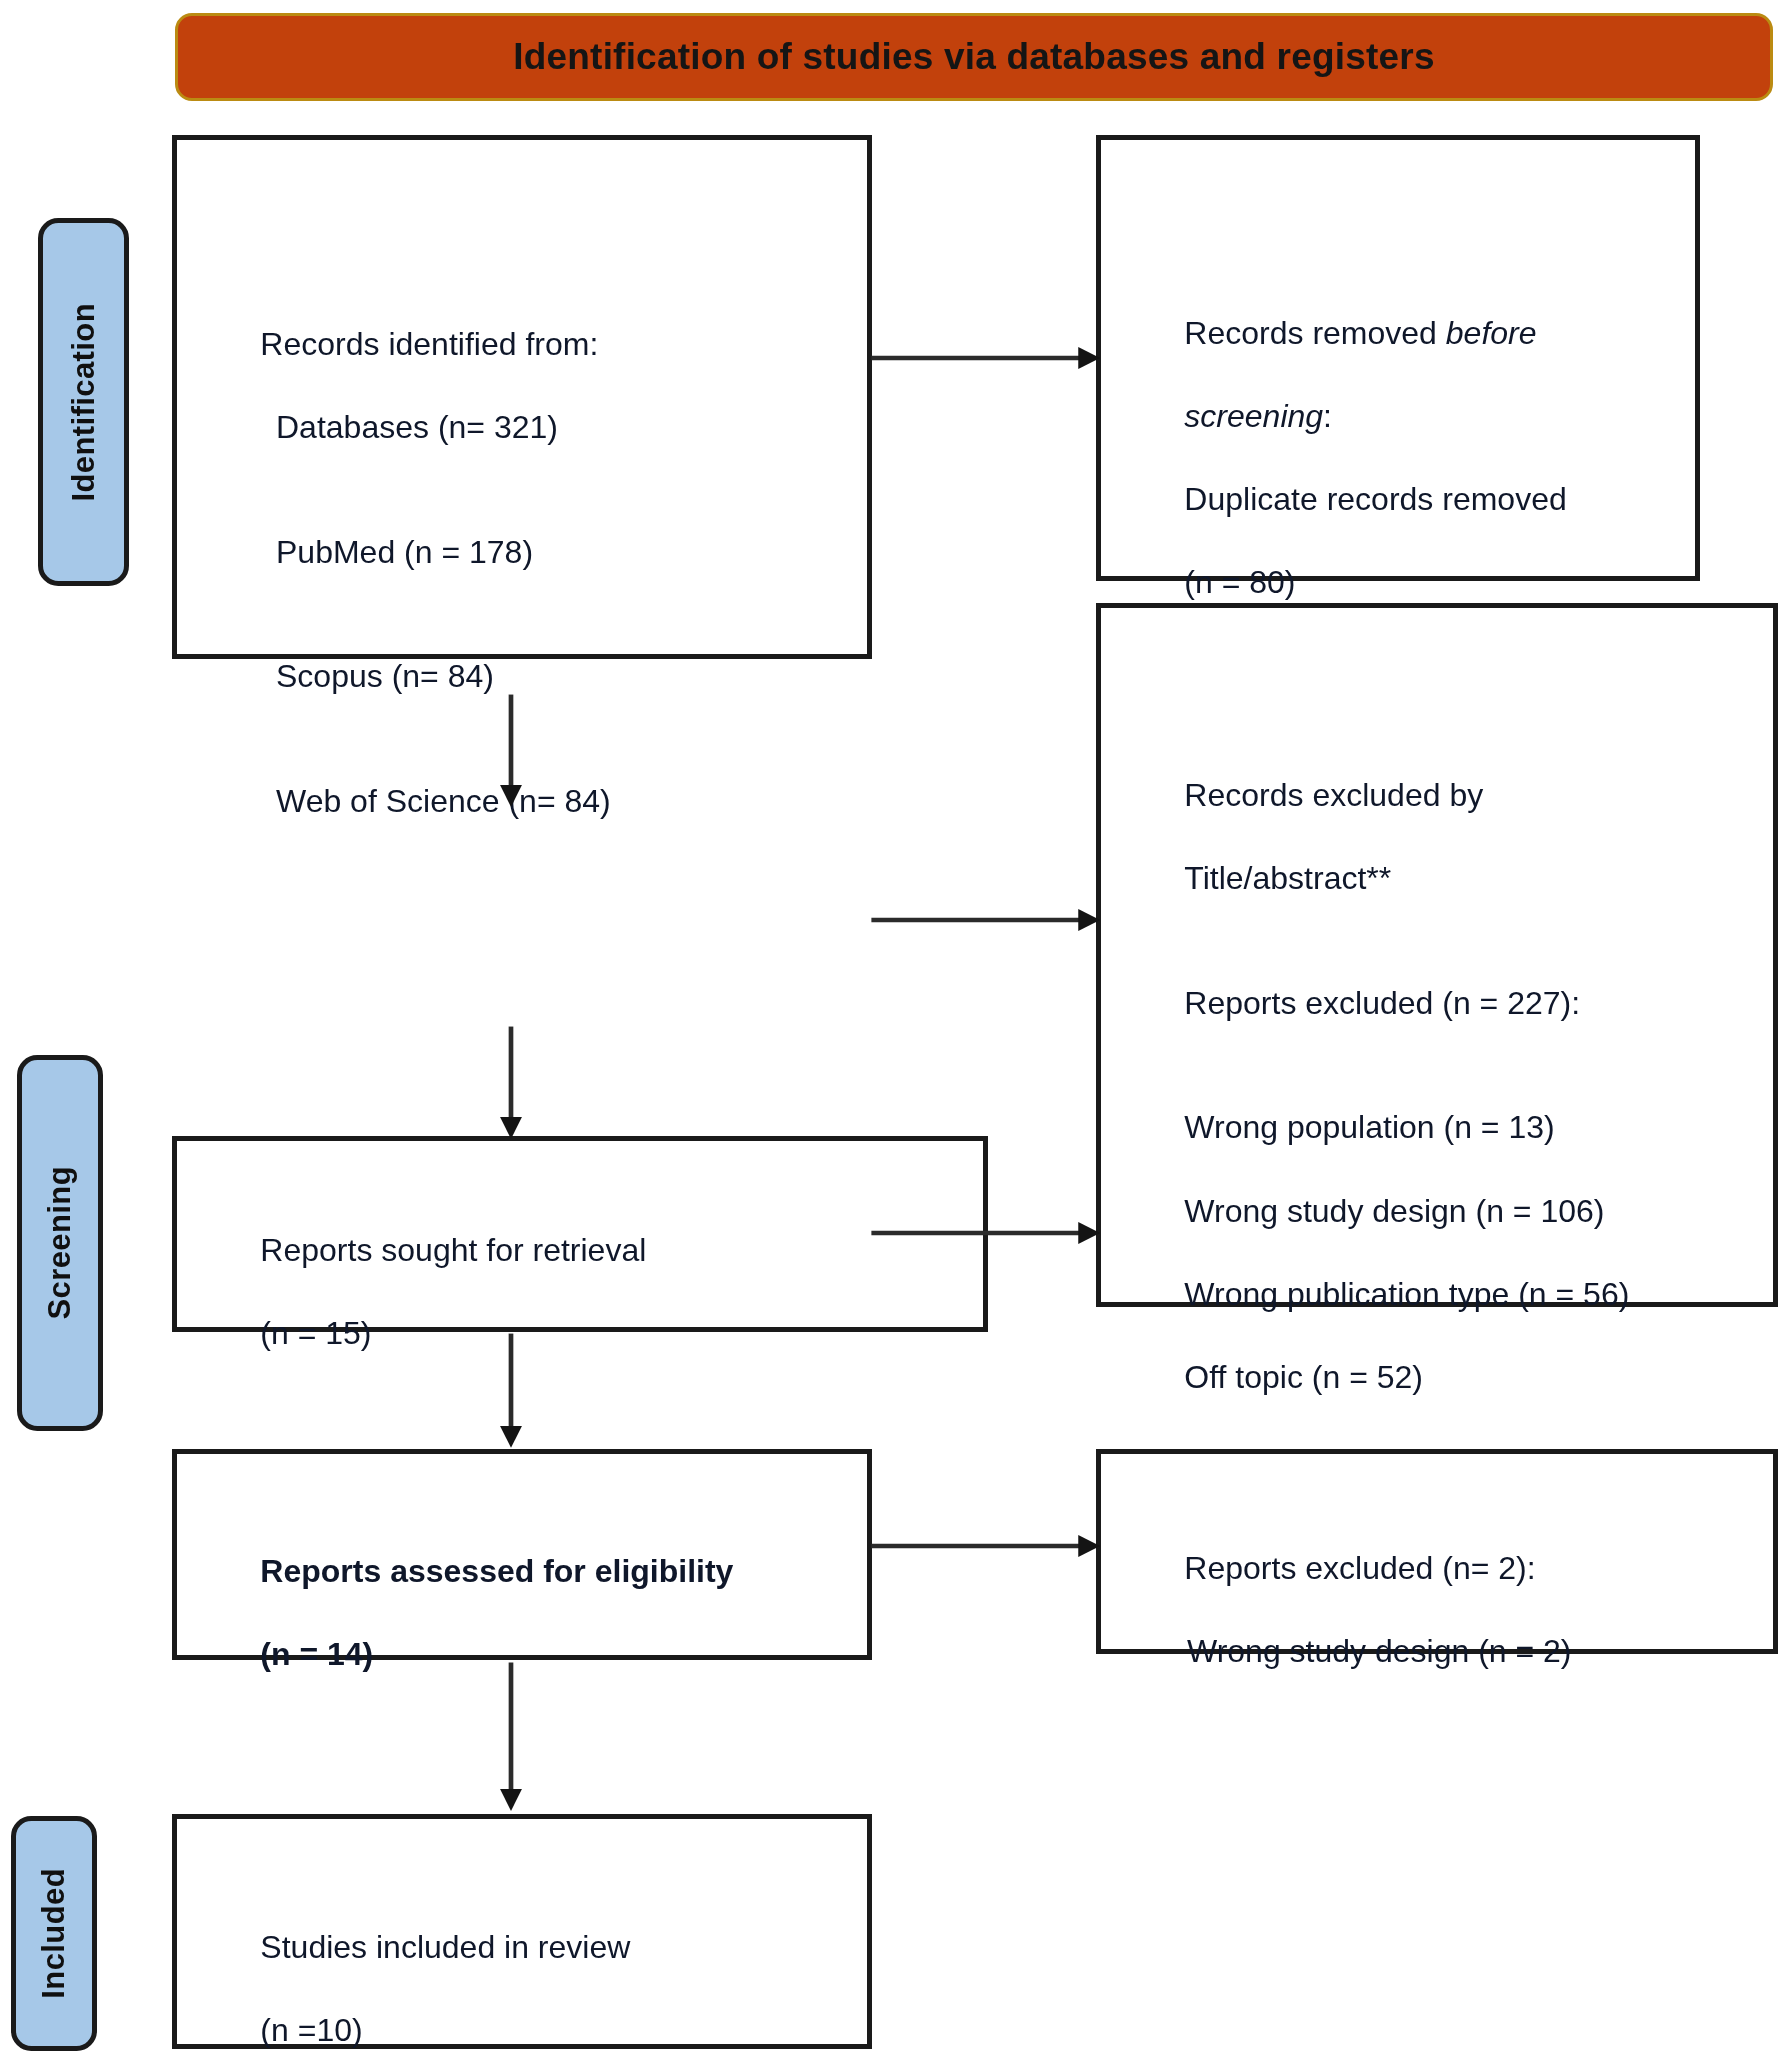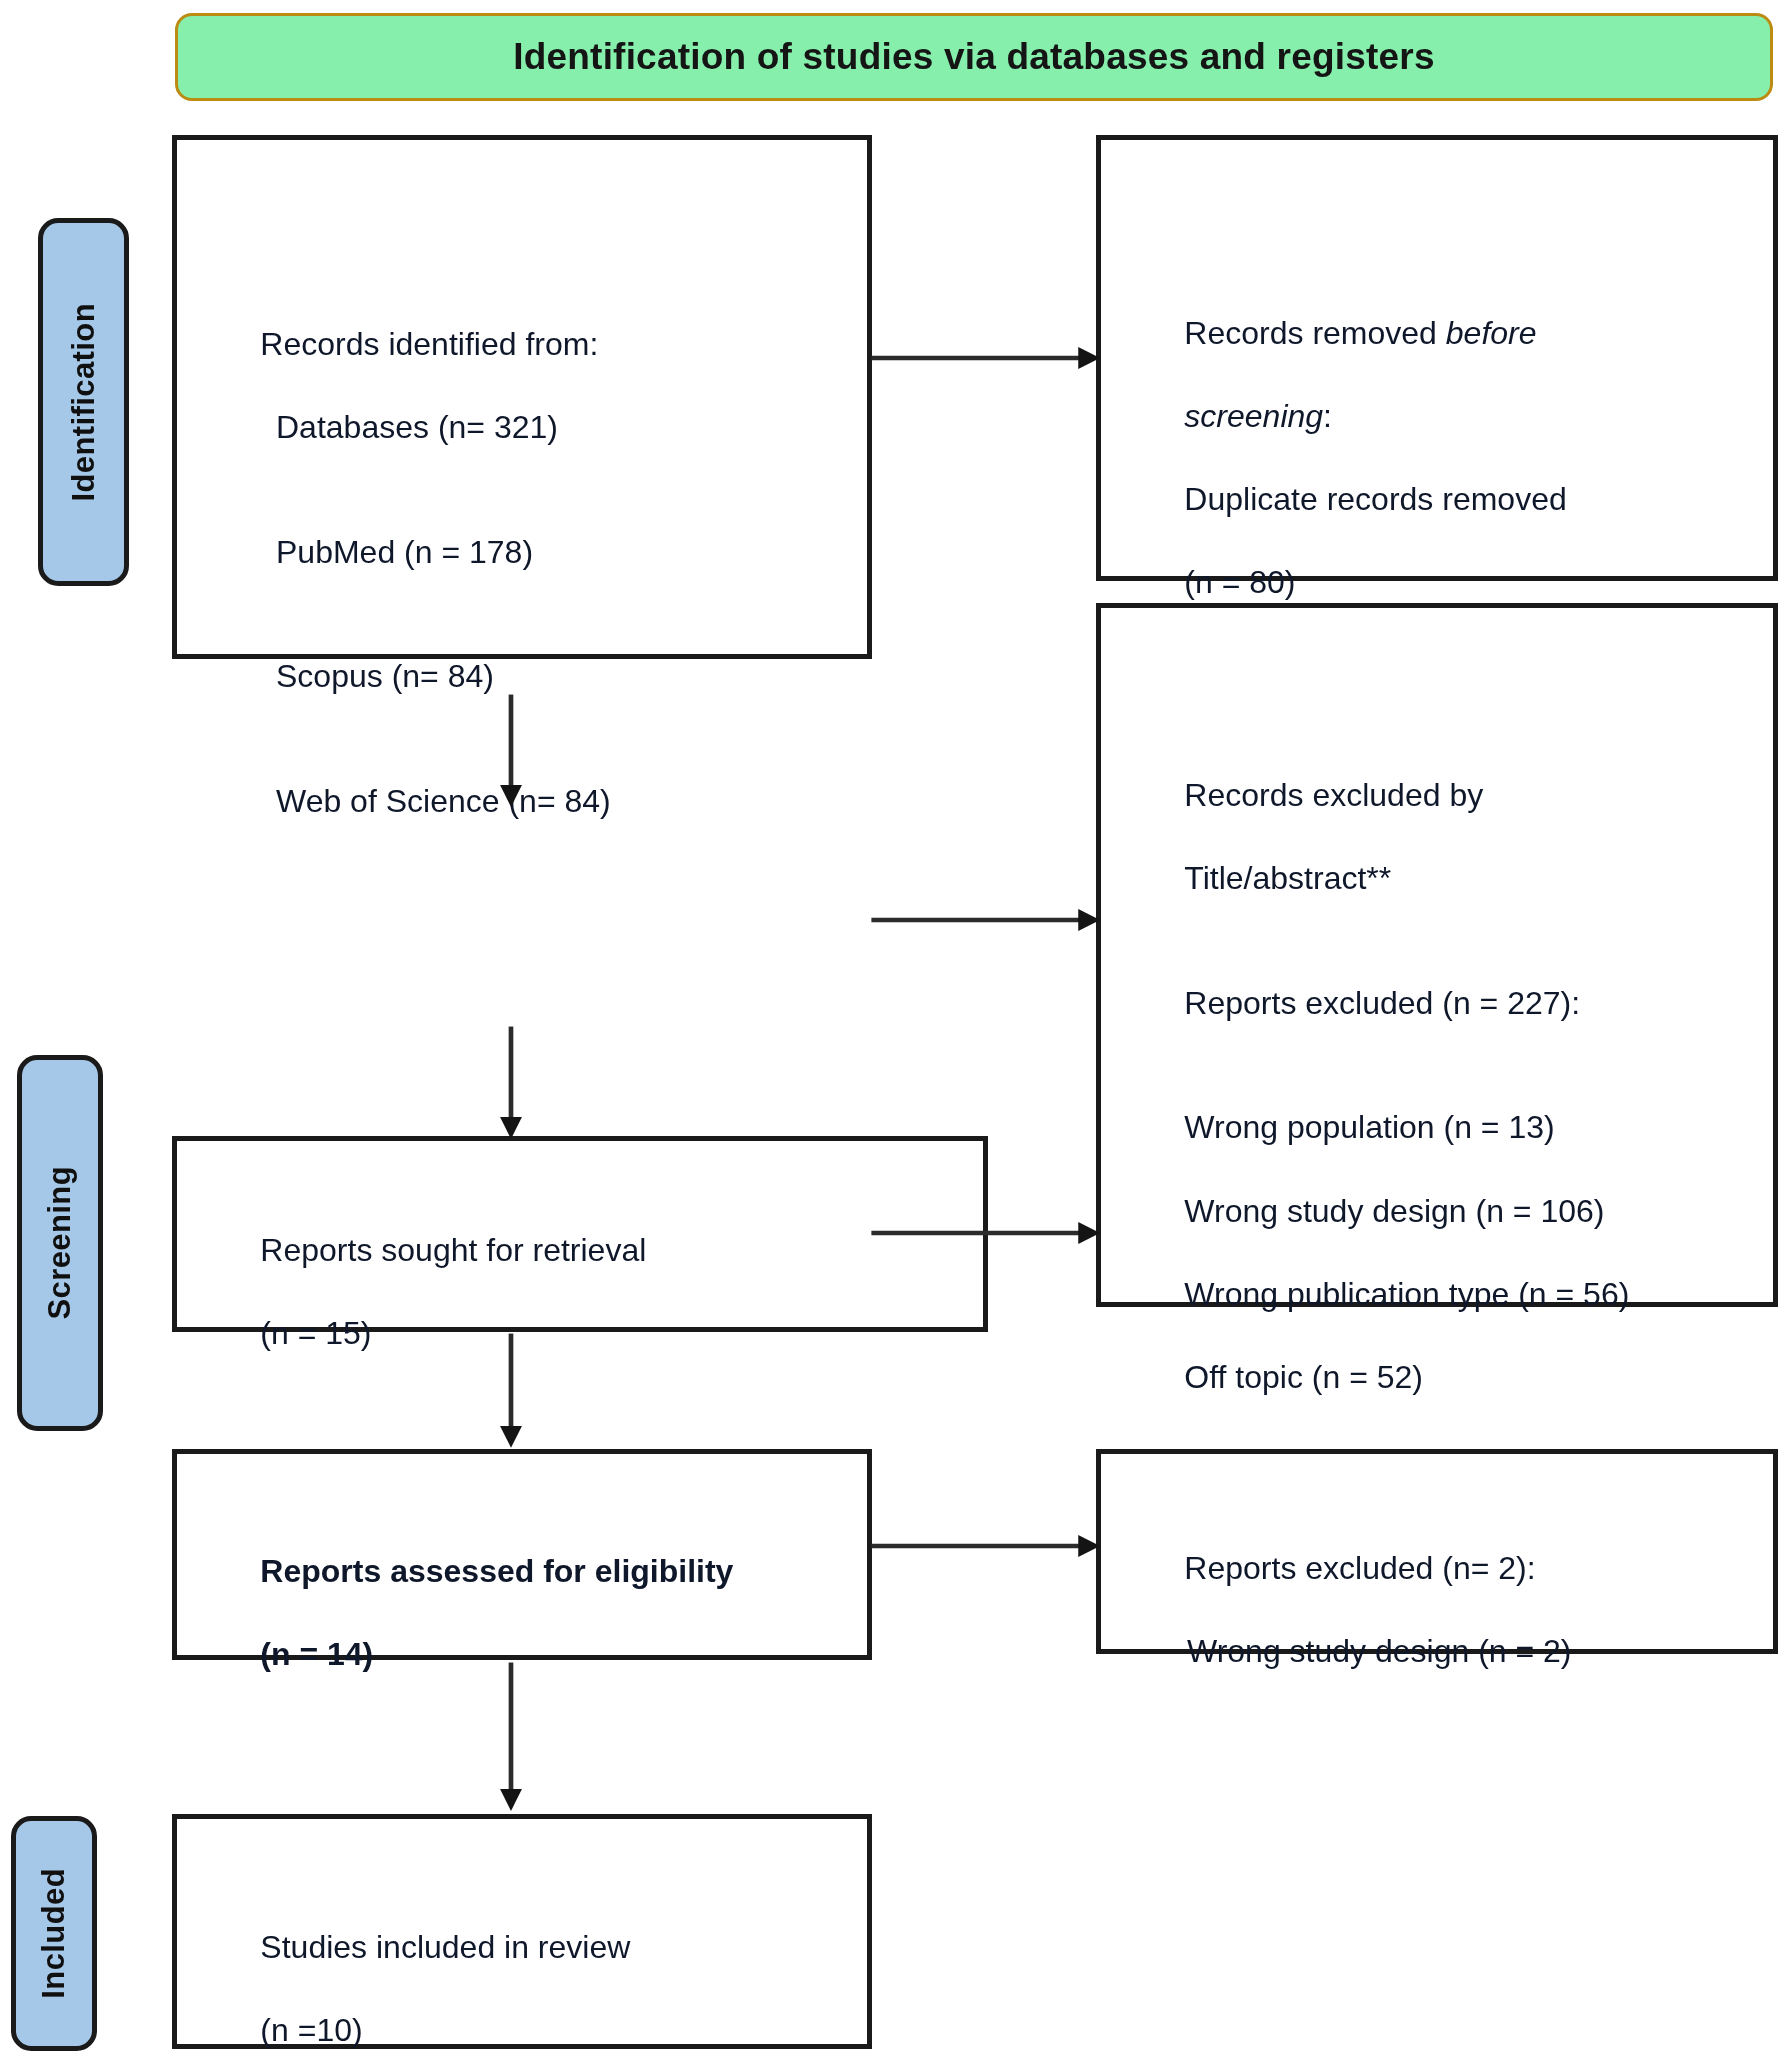--- a/index.html
+++ b/index.html
@@ -16,21 +16,21 @@
     overflow: hidden;
   }
 
   
   .banner {
     position: absolute;
     left: 175px;
     top: 12.5px;
     width: 1598px;
     height: 88px;
-    background: #86efac;
+    background: #c2410c;
     border: 3.9px solid #bb8b12;
     border-radius: 17px;
     box-sizing: border-box;
     display: flex;
     align-items: center;
     justify-content: center;
   }
   .banner-title {
     font-size: 37px;
     font-weight: bold;
@@ -78,21 +78,21 @@
     line-height: 1.30;
     color: #0f172a;
     white-space: pre-wrap;
   }
   .indent-1 { padding-left: 69px; display: block; }
   .indent-small { padding-left: 56px; display: block; }
   .ital { font-style: italic; }
 
   
   #box-identified     { left: 172px;  top: 135px;  width: 700px;  height: 524px; }
-  #box-removed        { left: 1096px; top: 135px;  width: 682px;  height: 446px; }
+  #box-removed        { left: 1096px; top: 135px;  width: 604px;  height: 446px; }
   #box-excluded-title { left: 1096px; top: 603px;  width: 682px;  height: 704px; }
   #box-screened       { left: 172px;  top: 830px; width: 700px;  height: 196px; }
   #box-sought         { left: 172px;  top: 1136px; width: 816px;  height: 196px; }
   #box-assessed       { left: 172px;  top: 1449px; width: 700px;  height: 211px; }
   #box-rep-excluded   { left: 1096px; top: 1449px; width: 682px;  height: 205px; }
   #box-included       { left: 172px;  top: 1814px; width: 700px;  height: 235px; padding-left: 40px; }
 
   
   #box-identified .box-text     { top: 142px; }
   #box-removed .box-text        { top: 131px; }

